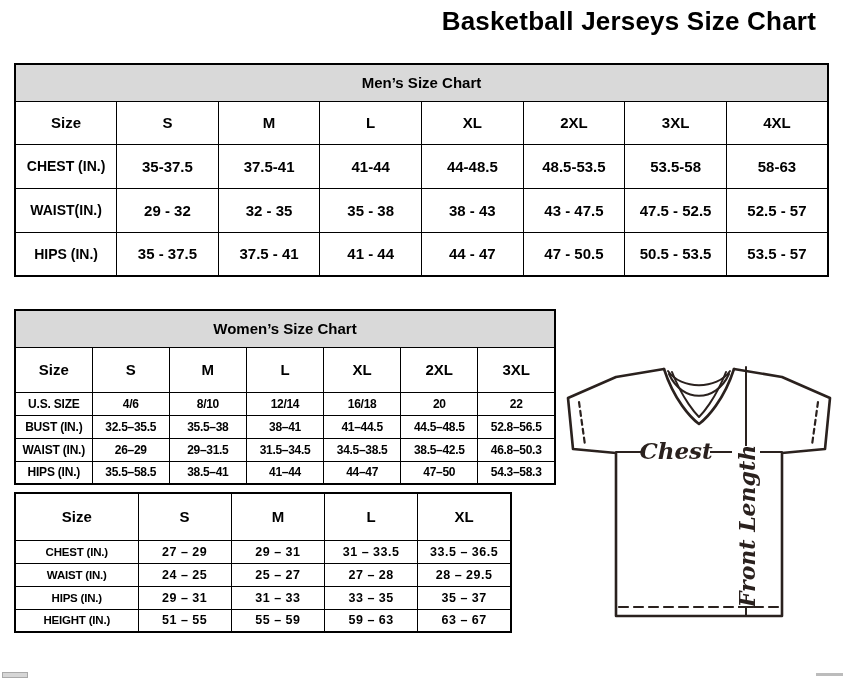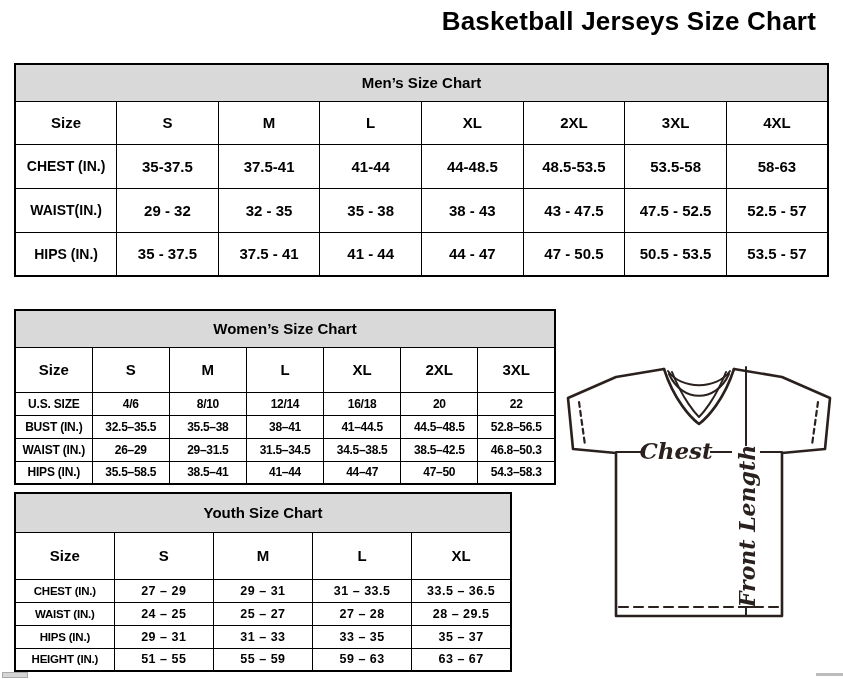--- a/index.html
+++ b/index.html
@@ -162,23 +162,20 @@
         <td>38.5–41</td>
         <td>41–44</td>
         <td>44–47</td>
         <td>47–50</td>
         <td>54.3–58.3</td>
       </tr>
     </tbody>
   </table>
 <table class="sizes-table" id="youth-table">
     <tbody>
-      <tr class="band-row">
-        <td class="band" colspan="5">Youth Size Chart</td>
-      </tr>
       <tr class="sizes-row">
         <th class="corner">Size</th>
         <th>S</th>
         <th>M</th>
         <th>L</th>
         <th>XL</th>
       </tr>
       <tr class="data-row">
         <th class="rlabel">CHEST (IN.)</th>
         <td>27 – 29</td>

